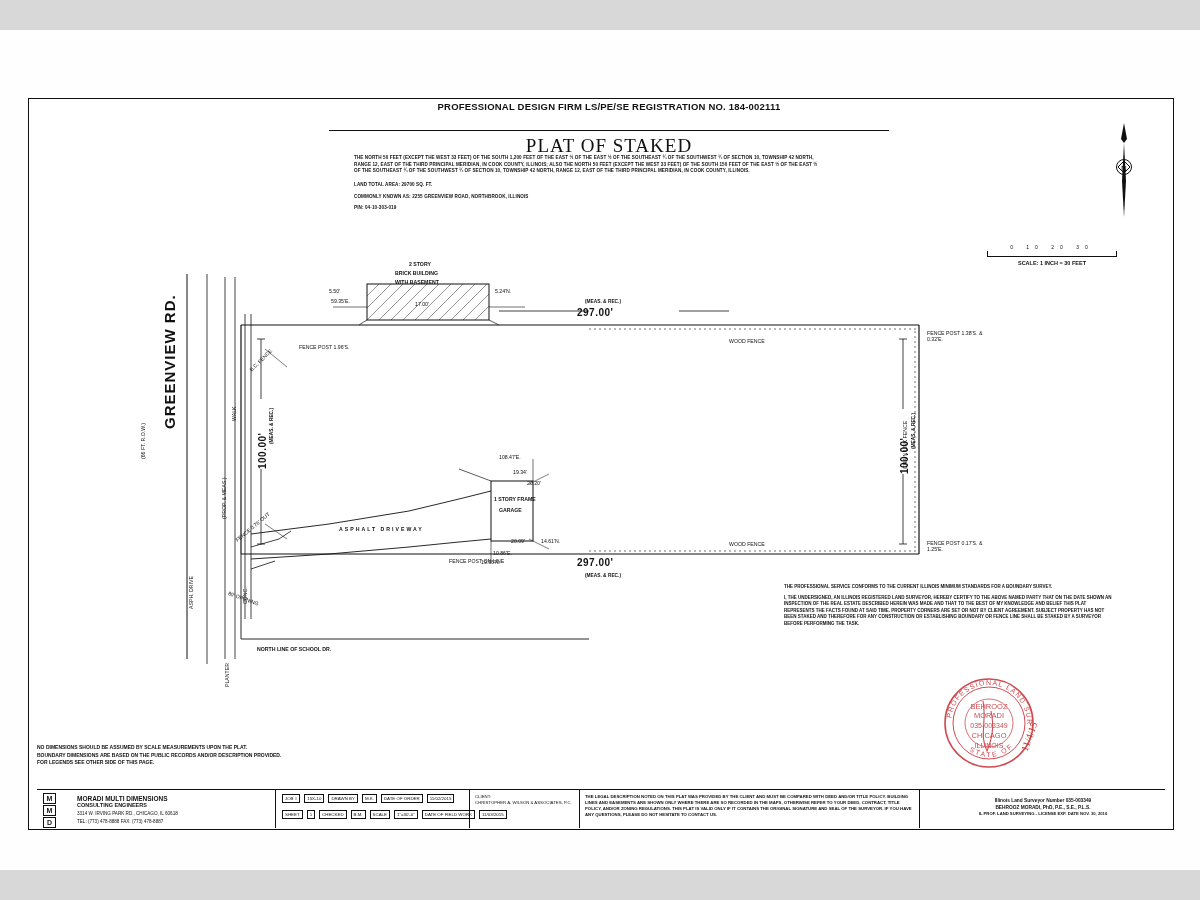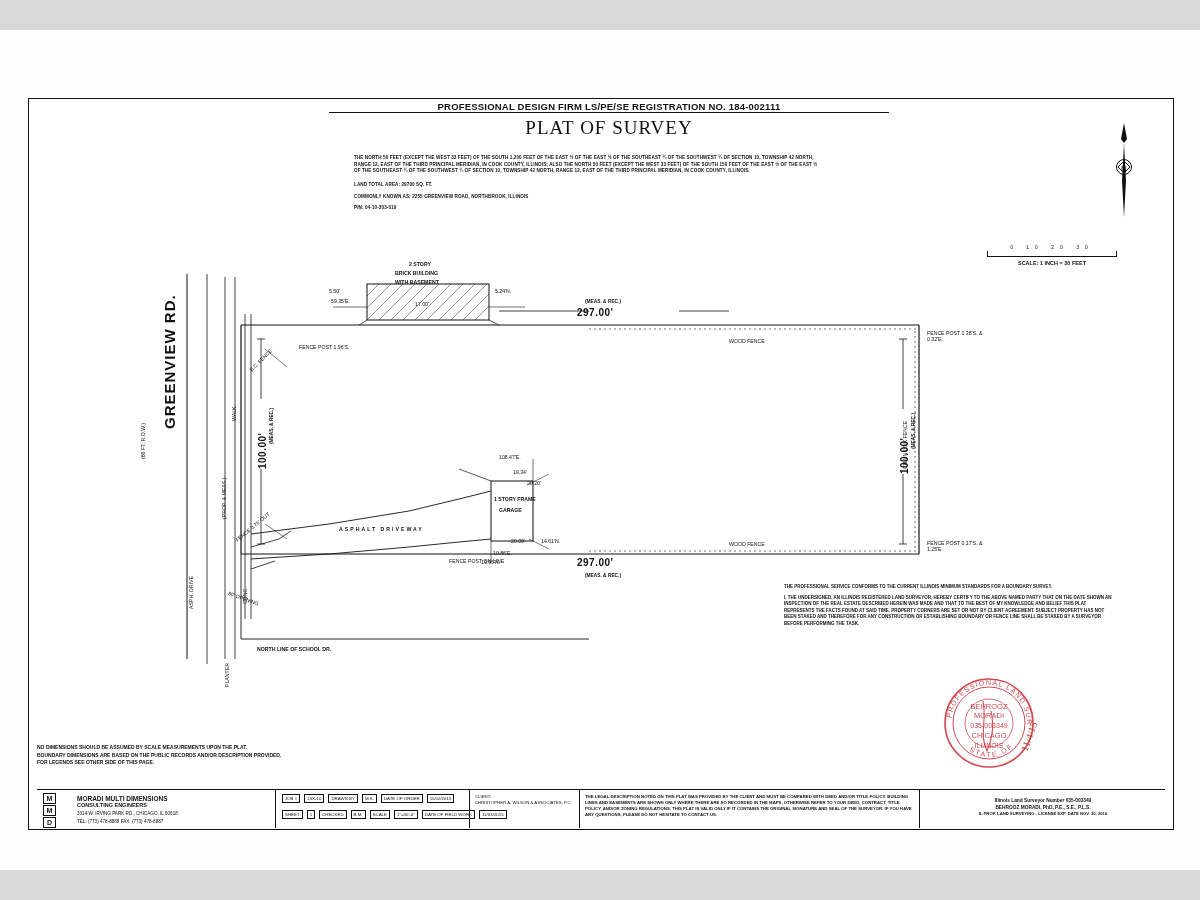--- a/index.html
+++ b/index.html
@@ -17,21 +17,21 @@
     position:absolute;left:28px;top:68px;width:1144px;height:730px;
     border:1.5px solid #111;
     background:#fff;
   }
   
   .title-wrap{
     position:absolute;left:300px;top:2px;width:560px;text-align:center;
   }
   .firm-reg{
     font-size:9.5px;font-weight:bold;letter-spacing:.2px;color:#111;
-    border-bottom:1.2px solid #111;padding-bottom:0;display:block;
+    border-bottom:1.2px solid #111;padding-bottom:18px;display:block;
   }
   .plat-title{
     font-size:19px;letter-spacing:1px;color:#111;margin-top:4px;
     font-family:"Liberation Serif", serif;
   }
   .legal{
     position:absolute;left:325px;top:56px;width:470px;
     font-size:4.6px;line-height:1.45;color:#111;font-weight:bold;
     letter-spacing:.1px;
   }
@@ -95,21 +95,21 @@
   .surv-info{font-size:4.8px;color:#111;text-align:center;line-height:1.5;font-weight:bold;}
 </style>
 </head>
 <body>
 
 <div class="page">
   <div class="sheet-border">
 
     <div class="title-wrap">
       <span class="firm-reg">PROFESSIONAL DESIGN FIRM LS/PE/SE REGISTRATION NO. 184-002111</span>
-      <div class="plat-title">PLAT OF SURVEY</div>
+      <div class="plat-title">PLAT OF STAKED</div>
     </div>
 
     <div class="legal">
       <p class="lead">THE NORTH 50 FEET (EXCEPT THE WEST 33 FEET) OF THE SOUTH 1,200 FEET OF THE EAST ½ OF THE EAST ½ OF THE SOUTHEAST ¼ OF THE SOUTHWEST ¼ OF SECTION 10, TOWNSHIP 42 NORTH, RANGE 12, EAST OF THE THIRD PRINCIPAL MERIDIAN, IN COOK COUNTY, ILLINOIS; ALSO THE NORTH 50 FEET (EXCEPT THE WEST 33 FEET) OF THE SOUTH 150 FEET OF THE EAST ½ OF THE EAST ½ OF THE SOUTHEAST ¼ OF THE SOUTHWEST ¼ OF SECTION 10, TOWNSHIP 42 NORTH, RANGE 12, EAST OF THE THIRD PRINCIPAL MERIDIAN, IN COOK COUNTY, ILLINOIS.</p>
       <p>LAND TOTAL AREA: 29700 SQ. FT.</p>
       <p>COMMONLY KNOWN AS: 2255 GREENVIEW ROAD, NORTHBROOK, ILLINOIS</p>
       <p>PIN: 04-10-303-019</p>
     </div>
 
     <div class="north">

